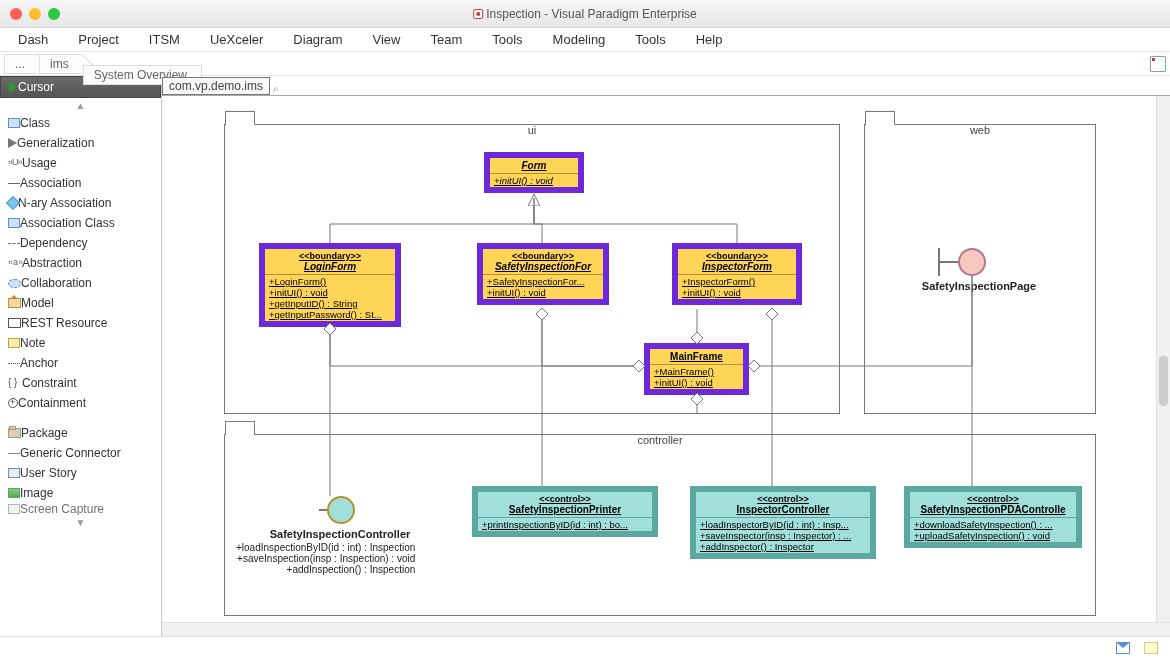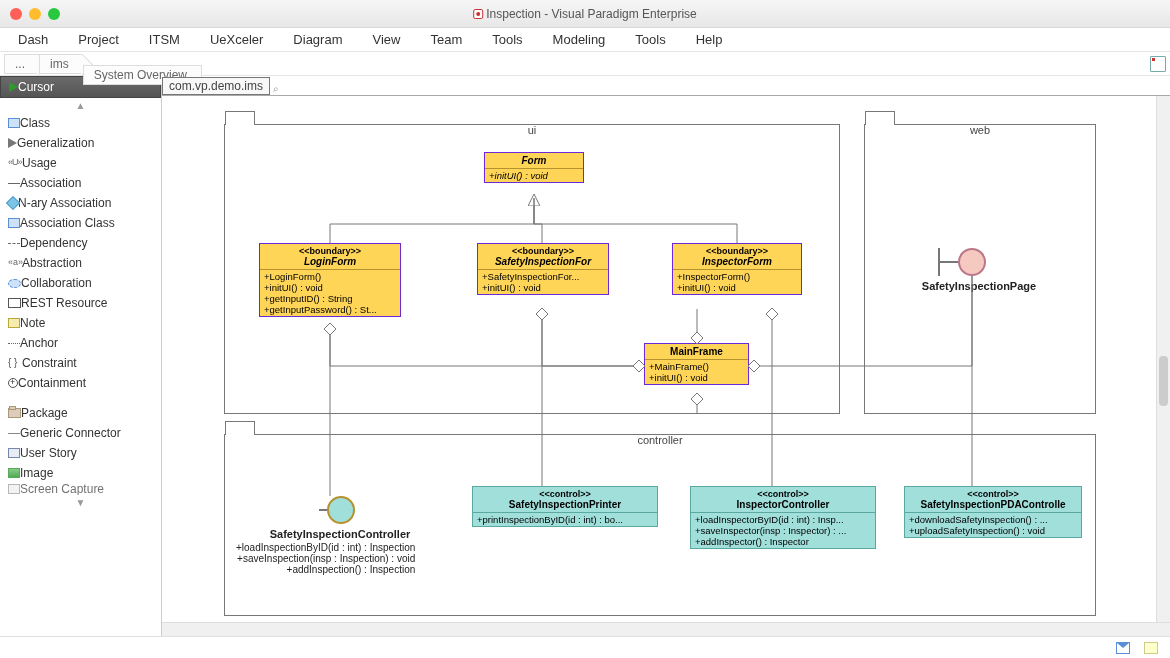--- a/index.html
+++ b/index.html
@@ -64,21 +64,21 @@
 .pkg-box { border:1px solid #777; background:#f8f8f8; padding:1px 6px; font-size:12px;}
 .search-icon { font-size:10px; color:#888; margin-left:3px;}
 
 .canvas { flex:1; position:relative; background:#fff; overflow:hidden;}
 svg.diagram { position:absolute; top:0; left:0; width:100%; height:100%;}
 
 .package-frame { position:absolute; border:1px solid #777;}
 .package-tab { position:absolute; top:-14px; left:0; width:30px; height:14px; border:1px solid #777; border-bottom:none; background:#fff;}
 .package-label { position:absolute; top:-1px; left:50%; transform:translateX(-50%); font-size:11px; color:#444;}
 
-.class-box { position:absolute; background:#ffd558; border:1px solid #6d28d9; font-size:10px; }
+.class-box { position:absolute; background:#ffd558; border:6px solid #6d28d9; font-size:10px;text-decoration:underline; }
 .class-box.teal { background:#a1dfdb; border-color:#5aa89f;}
 .class-head { text-align:center; padding:2px 4px; border-bottom:1px solid #b5922e; font-weight:bold; font-style:italic;}
 .class-head .stereo { font-size:9px; font-style:normal;}
 .class-box.teal .class-head { border-color:#5aa89f;}
 .class-body { padding:1px 4px; }
 .class-body .op { font-size:9.5px; white-space:nowrap; overflow:hidden; text-overflow:ellipsis;}
 .circle-node { position:absolute; width:28px; height:28px; border:2px solid #b5922e; border-radius:50%; background:#a1dfdb;}
 .circle-node.pink { background:#f5c9c0; border-color:#b78;}
 .tail-line { position:absolute; background:#777;}
 .tail-bar { position:absolute; background:#777;}
@@ -178,20 +178,24 @@
         </div>
         <div class="side-item">
           <span class="side-icon i-abs">«a»</span>
           <span>Abstraction</span>
         </div>
         <div class="side-item">
           <span class="side-icon i-collab"></span>
           <span>Collaboration</span>
         </div>
         <div class="side-item">
+          <span class="side-icon i-model"></span>
+          <span>Model</span>
+        </div>
+        <div class="side-item">
           <span class="side-icon i-rest"></span>
           <span>REST Resource</span>
         </div>
         <div class="side-item">
           <span class="side-icon i-note"></span>
           <span>Note</span>
         </div>
         <div class="side-item">
           <span class="side-icon i-anchor"></span>
           <span>Anchor</span>

